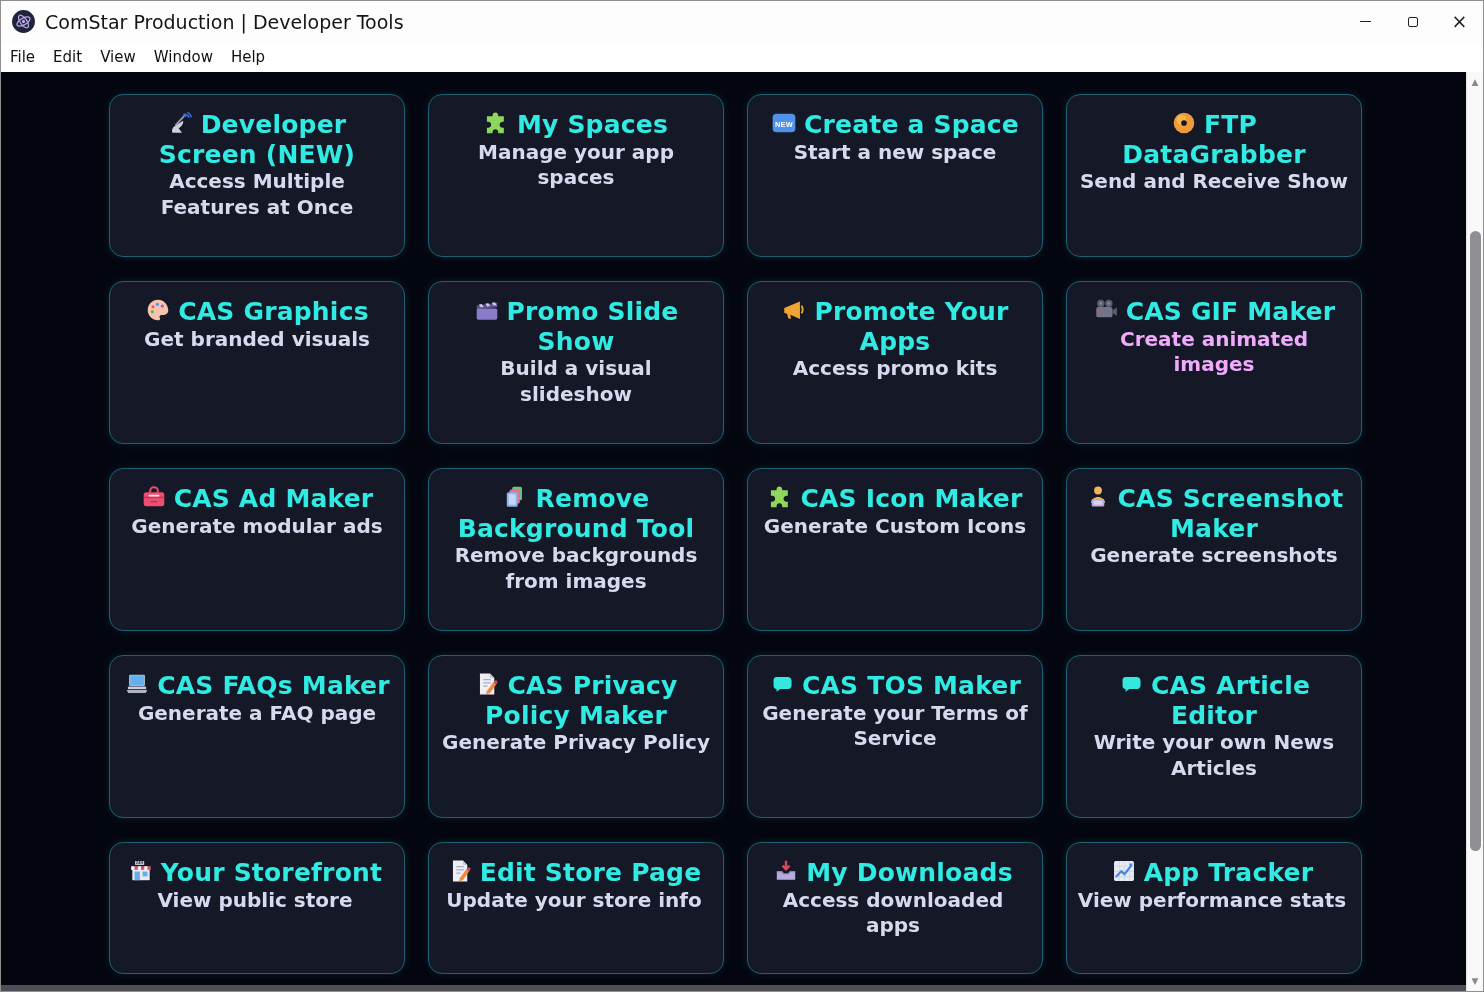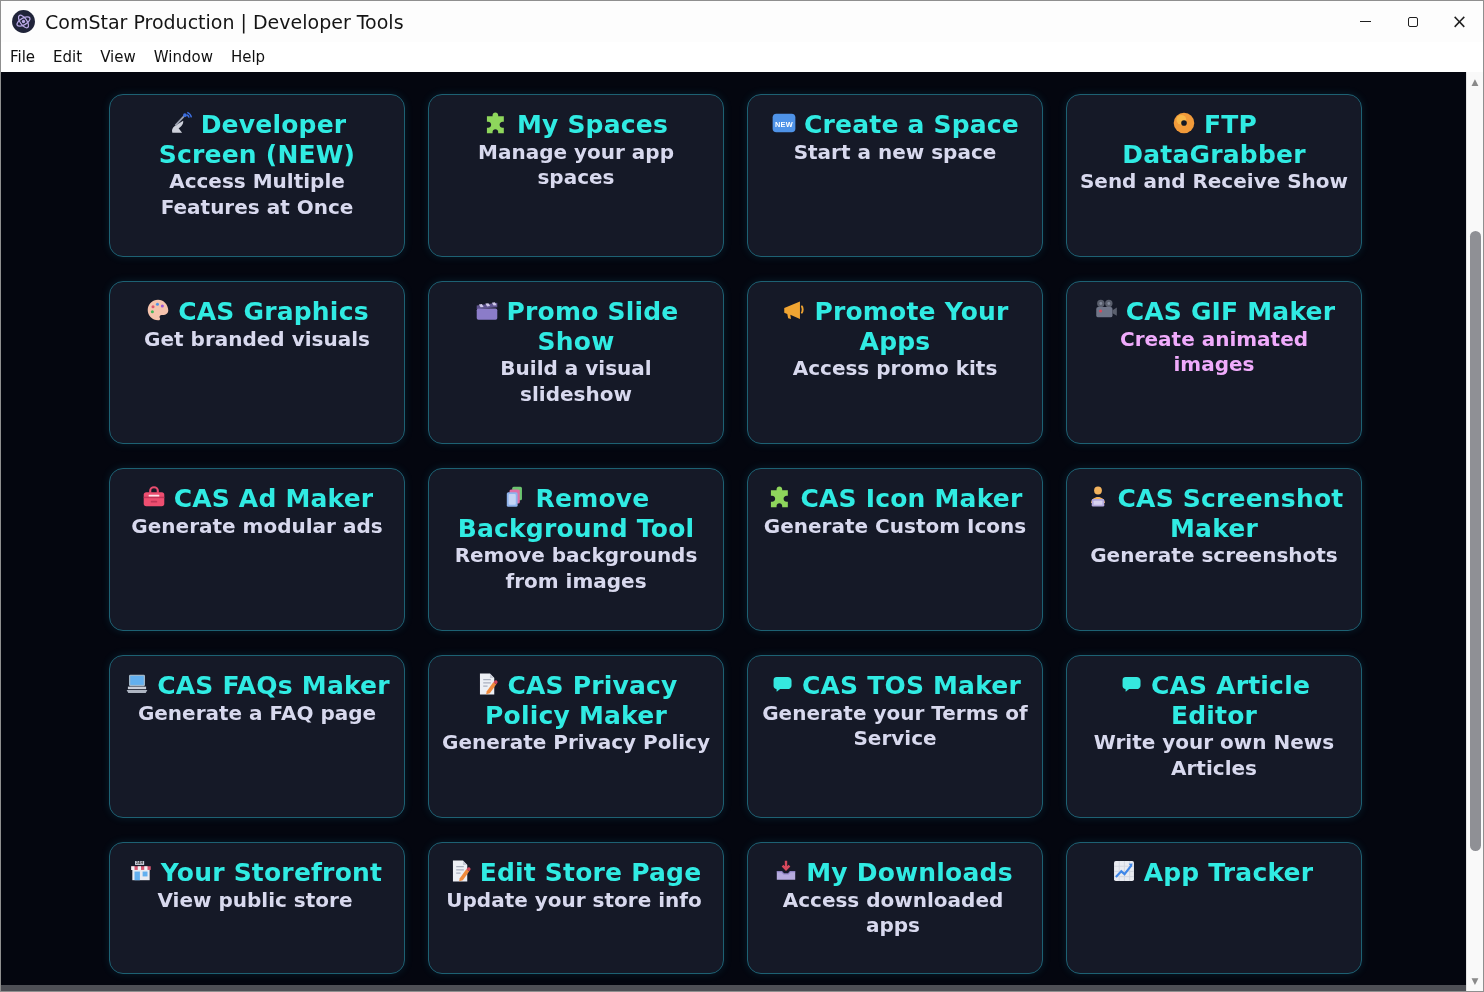--- a/index.html
+++ b/index.html
@@ -282,20 +282,21 @@
               </svg></span><span>My Downloads</span></div>
           <div class="card-subtitle">Access downloaded apps</div>
         </div>
         <div class="card">
           <div class="card-title"><span class="icon"><svg viewBox="0 0 24 24">
                 <rect x="2.8" y="2.8" width="18.4" height="18.4" rx="1.6" fill="#e9ebf1"></rect>
                 <path d="M7.6 2.8v18.4M12.4 2.8v18.4M17.2 2.8v18.4M2.8 7.6h18.4M2.8 12.4h18.4M2.8 17.2h18.4" stroke="#cfd4de" stroke-width=".8"></path>
                 <path d="M4.5 17.5l5-5.2 3 2.6 6.5-8.4" stroke="#3f87e8" stroke-width="2" fill="none"></path>
                 <path d="M20 5l-3.8.3 2.9 2.8z" fill="#3f87e8"></path>
               </svg></span><span>App Tracker</span></div>
+          <div class="card-subtitle">View performance stats</div>
         </div>
       </div>
 
     <div class="scrollbar">
       <div class="scroll-arrow scroll-up">▲</div>
       <div class="scroll-thumb"></div>
       <div class="scroll-arrow scroll-down">▼</div>
     </div>
 
     <div class="bottom-edge"></div>

